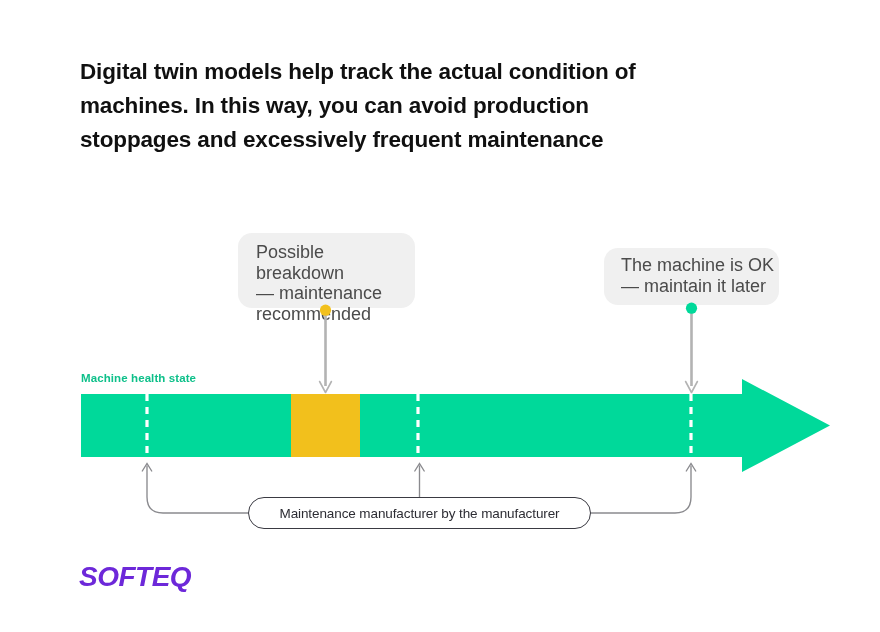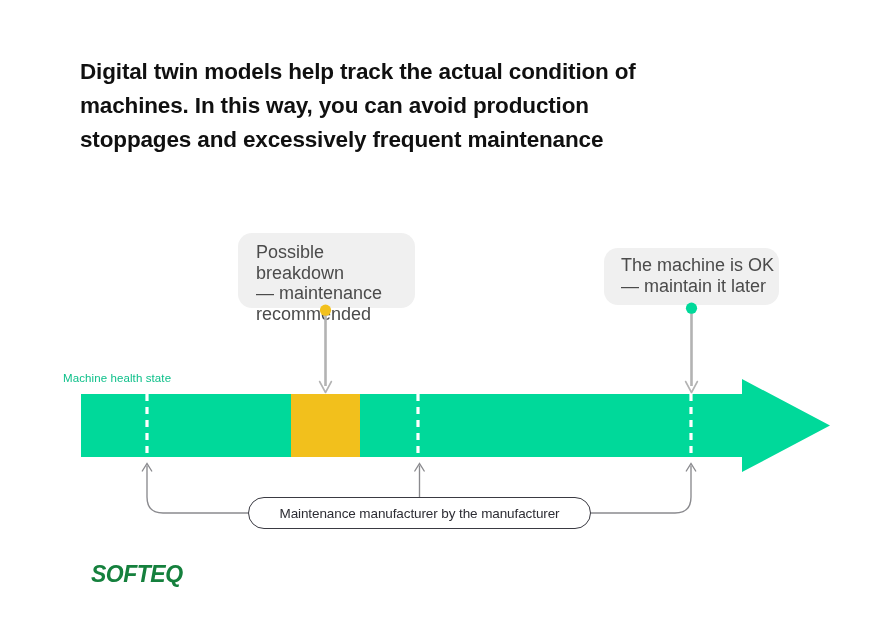--- a/index.html
+++ b/index.html
@@ -63,24 +63,24 @@
   
   .stem {
     position: absolute;
   }
   #stem-breakdown { left: 312px; top: 302px; }
   #stem-ok        { left: 678px; top: 300px; }
 
   
   #health-label {
     position: absolute;
-    left: 63px;
+    left: 81px;
     top: 372px;
     font-size: 11.5px;
-    font-weight: normal;
+    font-weight: bold;
     letter-spacing: 0.1px;
     color: #0ec08a;
   }
 
   
   #arrow-bar {
     position: absolute;
     left: 0;
     top: 0;
   }
@@ -109,26 +109,25 @@
     font-size: 13.5px;
     color: #2d2d34;
     letter-spacing: -0.1px;
   }
 
   
   #logo {
     position: absolute;
     left: 79px;
     top: 561px;
-    font-size: 23px;
+    font-size: 28px;
     font-weight: bold;
     font-style: italic;
     letter-spacing: -0.5px;
-    color: #15803d;
-    margin-left: 12px;
+    color: #6d28d9;
   }
 </style>
 </head>
 <body>
 
 <div id="stage">
 
   <div id="title">Digital twin models help track the actual condition of
 machines. In this way, you can avoid production
 stoppages and excessively frequent maintenance</div>

